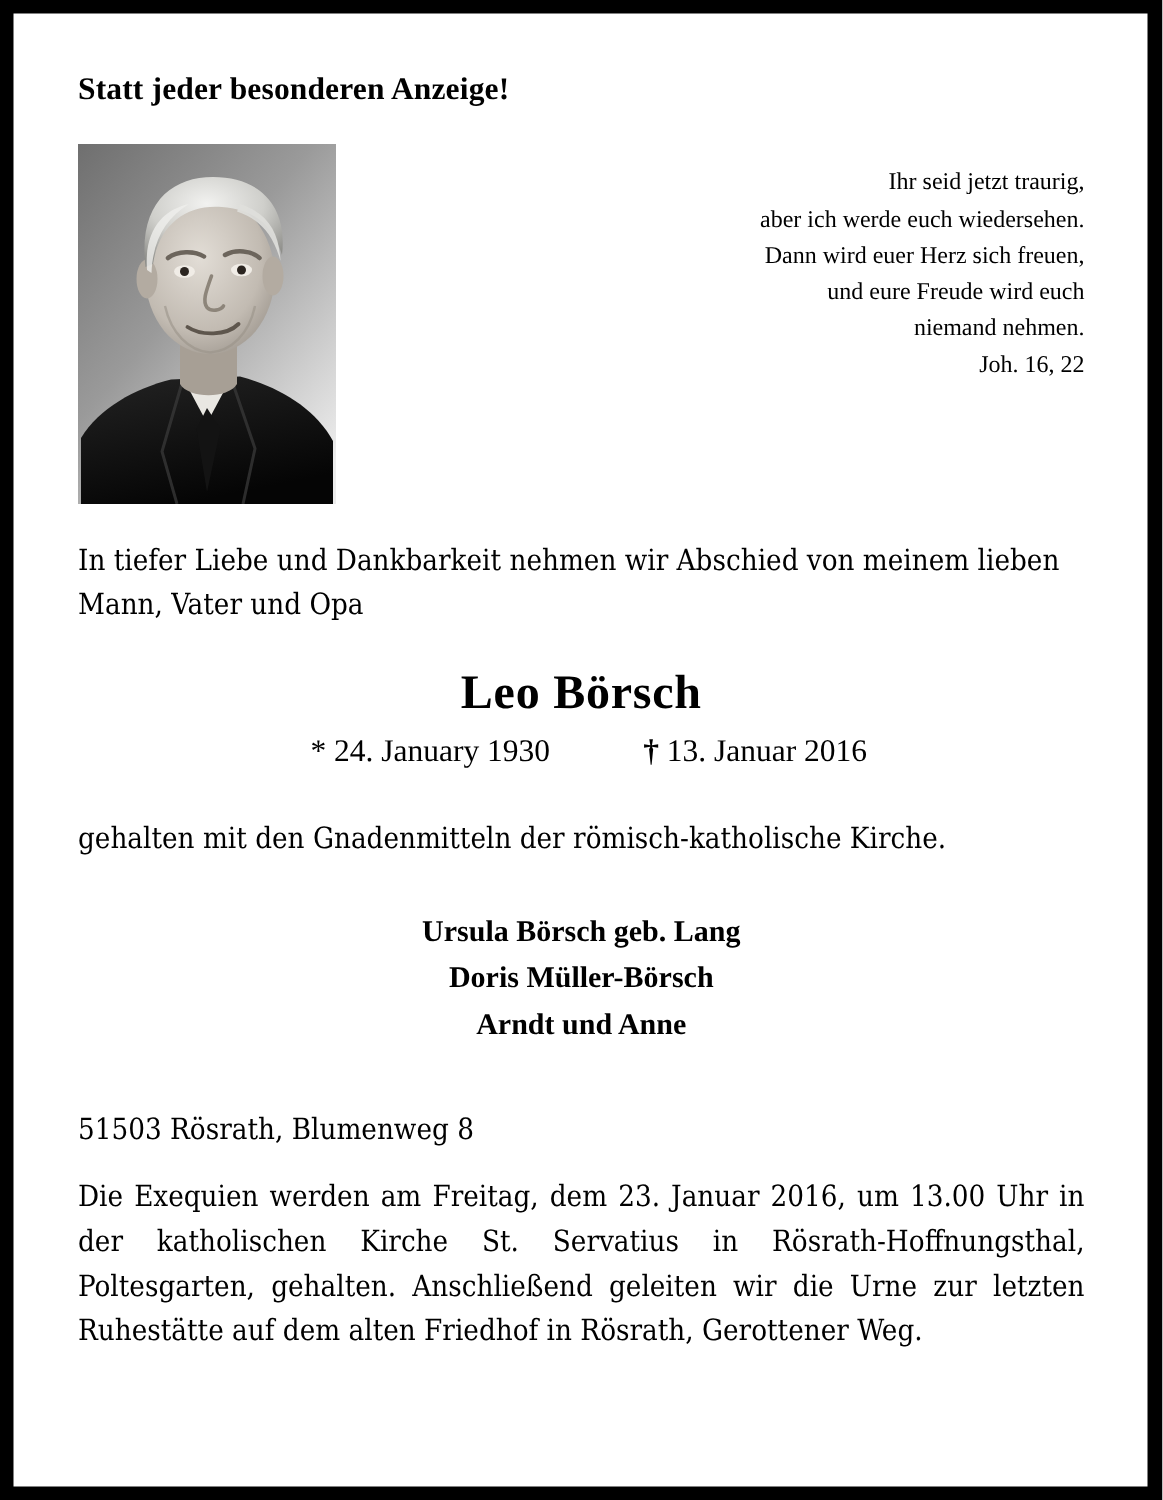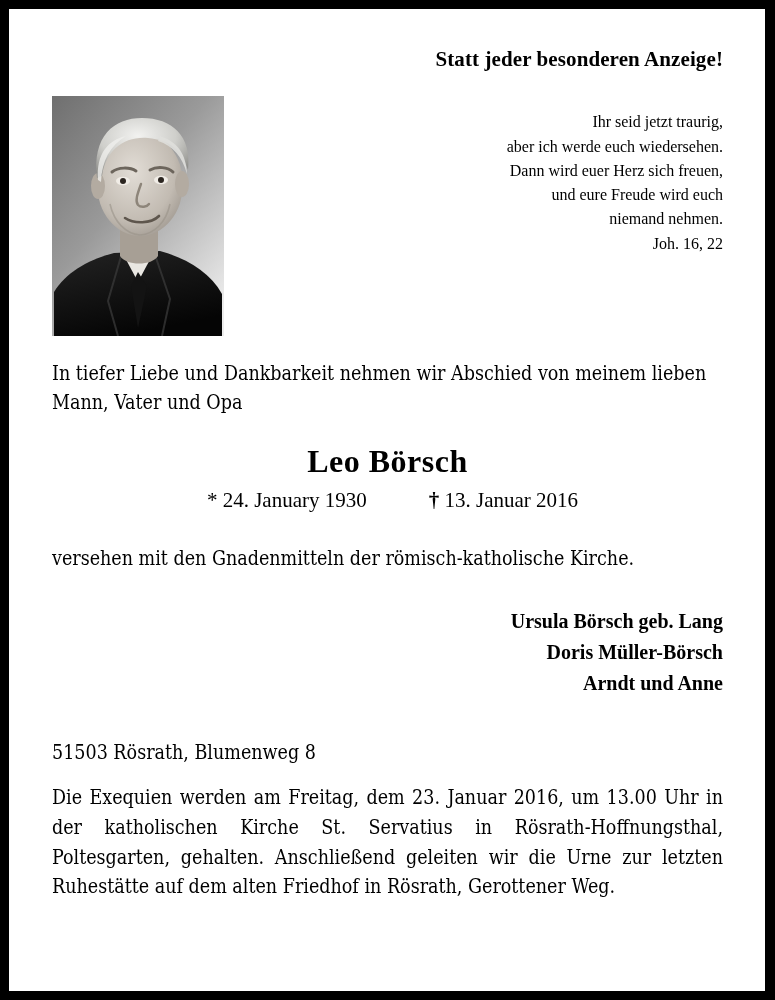--- a/index.html
+++ b/index.html
@@ -28,21 +28,21 @@
     position: relative;
     box-sizing: border-box;
     width: 100%;
     height: 100%;
     background: #ffffff;
     padding: 0 42px 0 43px;
   }
 
   
   .headline {
-    text-align: right;
+    text-align: left;
     font-weight: bold;
     font-size: 21px;
     letter-spacing: 0.1px;
     padding-top: 38px;
     line-height: 1.2;
   }
 
   
   .band {
     position: relative;
@@ -104,21 +104,21 @@
   .sacrament {
     font-family: "DejaVu Serif", "Liberation Serif", serif;
     font-stretch: condensed;
     font-size: 19.5px;
     line-height: 1.45;
     margin-top: 32px;
   }
 
   .survivors {
     margin-top: 33px;
-    text-align: right;
+    text-align: center;
     font-weight: bold;
     font-size: 20px;
     line-height: 1.55;
   }
   .survivors div { display: block; }
 
   .address {
     font-family: "DejaVu Serif", "Liberation Serif", serif;
     font-stretch: condensed;
     font-size: 19.5px;
@@ -219,21 +219,21 @@
     </div>
 
     <div class="intro">In tiefer Liebe und Dankbarkeit nehmen wir Abschied von meinem lieben Mann, Vater und Opa</div>
 
     <div class="name">Leo Börsch</div>
 
     <div class="dates">
       <span class="birth"><span>*</span> <span>24. January 1930</span></span><span class="sep"></span><span class="death"><span class="dagger">†</span> <span>13. Januar 2016</span></span>
     </div>
 
-    <div class="sacrament">versehen mit den Gnadenmitteln der römisch-katholische Kirche.</div>
+    <div class="sacrament">gehalten mit den Gnadenmitteln der römisch-katholische Kirche.</div>
 
     <div class="survivors">
       <div>Ursula Börsch geb. Lang</div>
       <div>Doris Müller-Börsch</div>
       <div>Arndt und Anne</div>
     </div>
 
     <div class="address">51503 Rösrath, Blumenweg 8</div>
 
     <div class="details">Die Exequien werden am Freitag, dem 23. Januar 2016, um 13.00 Uhr in der katholischen Kirche St. Servatius in Rösrath-Hoffnungsthal, Poltesgarten, gehalten. Anschließend geleiten wir die Urne zur letzten Ruhestätte auf dem alten Friedhof in Rösrath, Gerottener Weg.</div>

